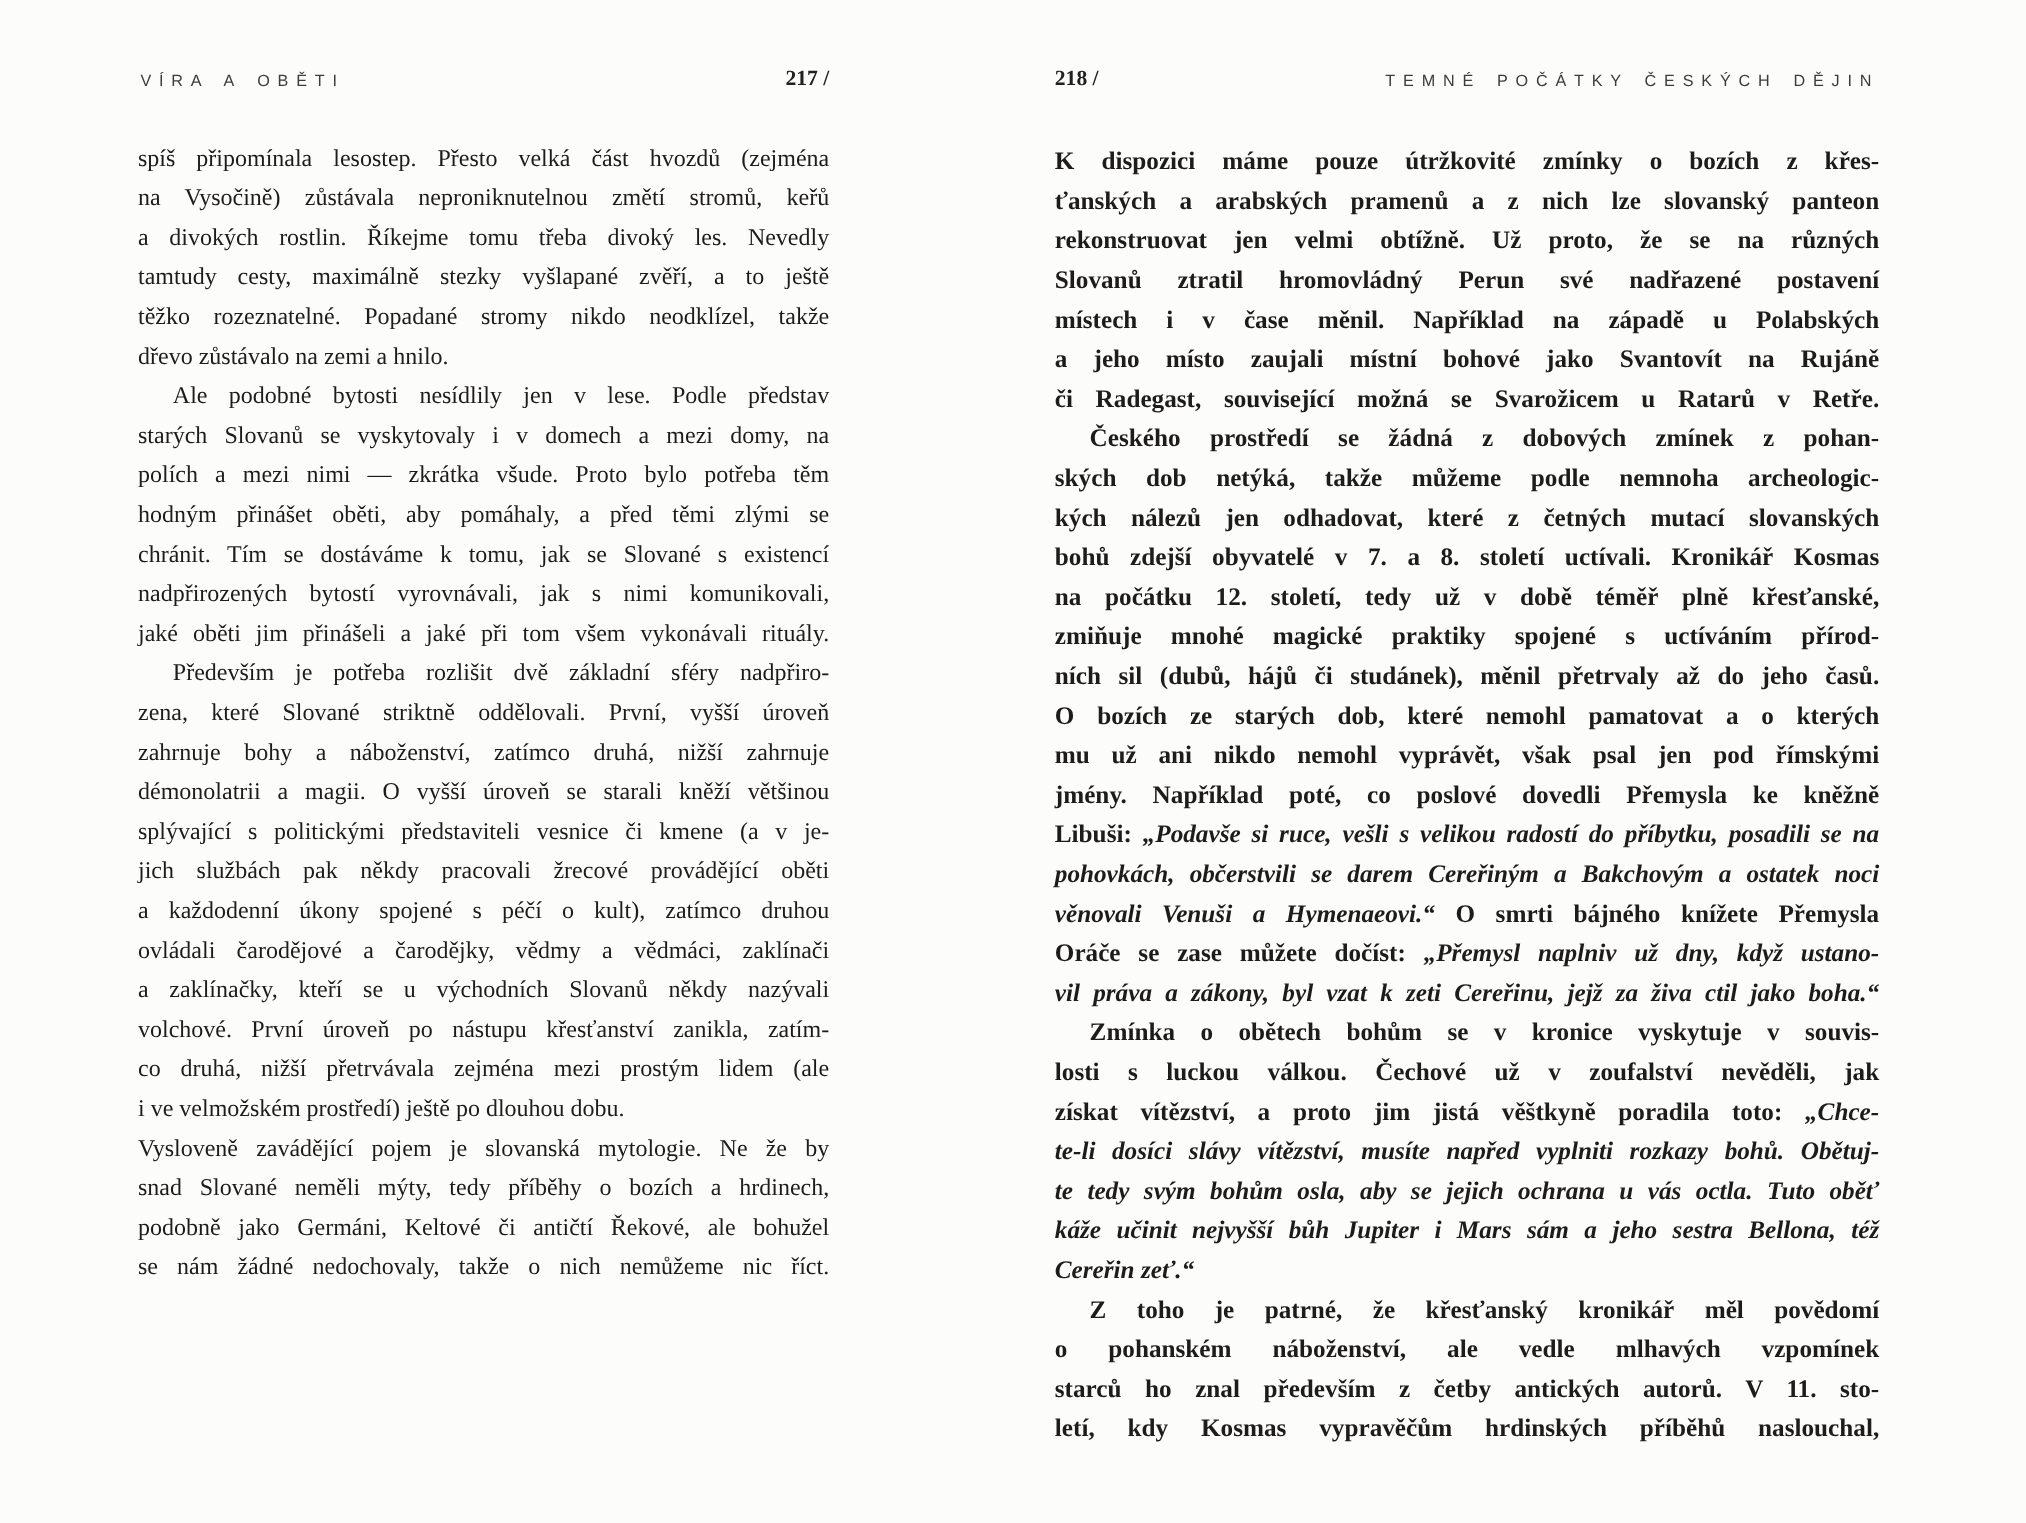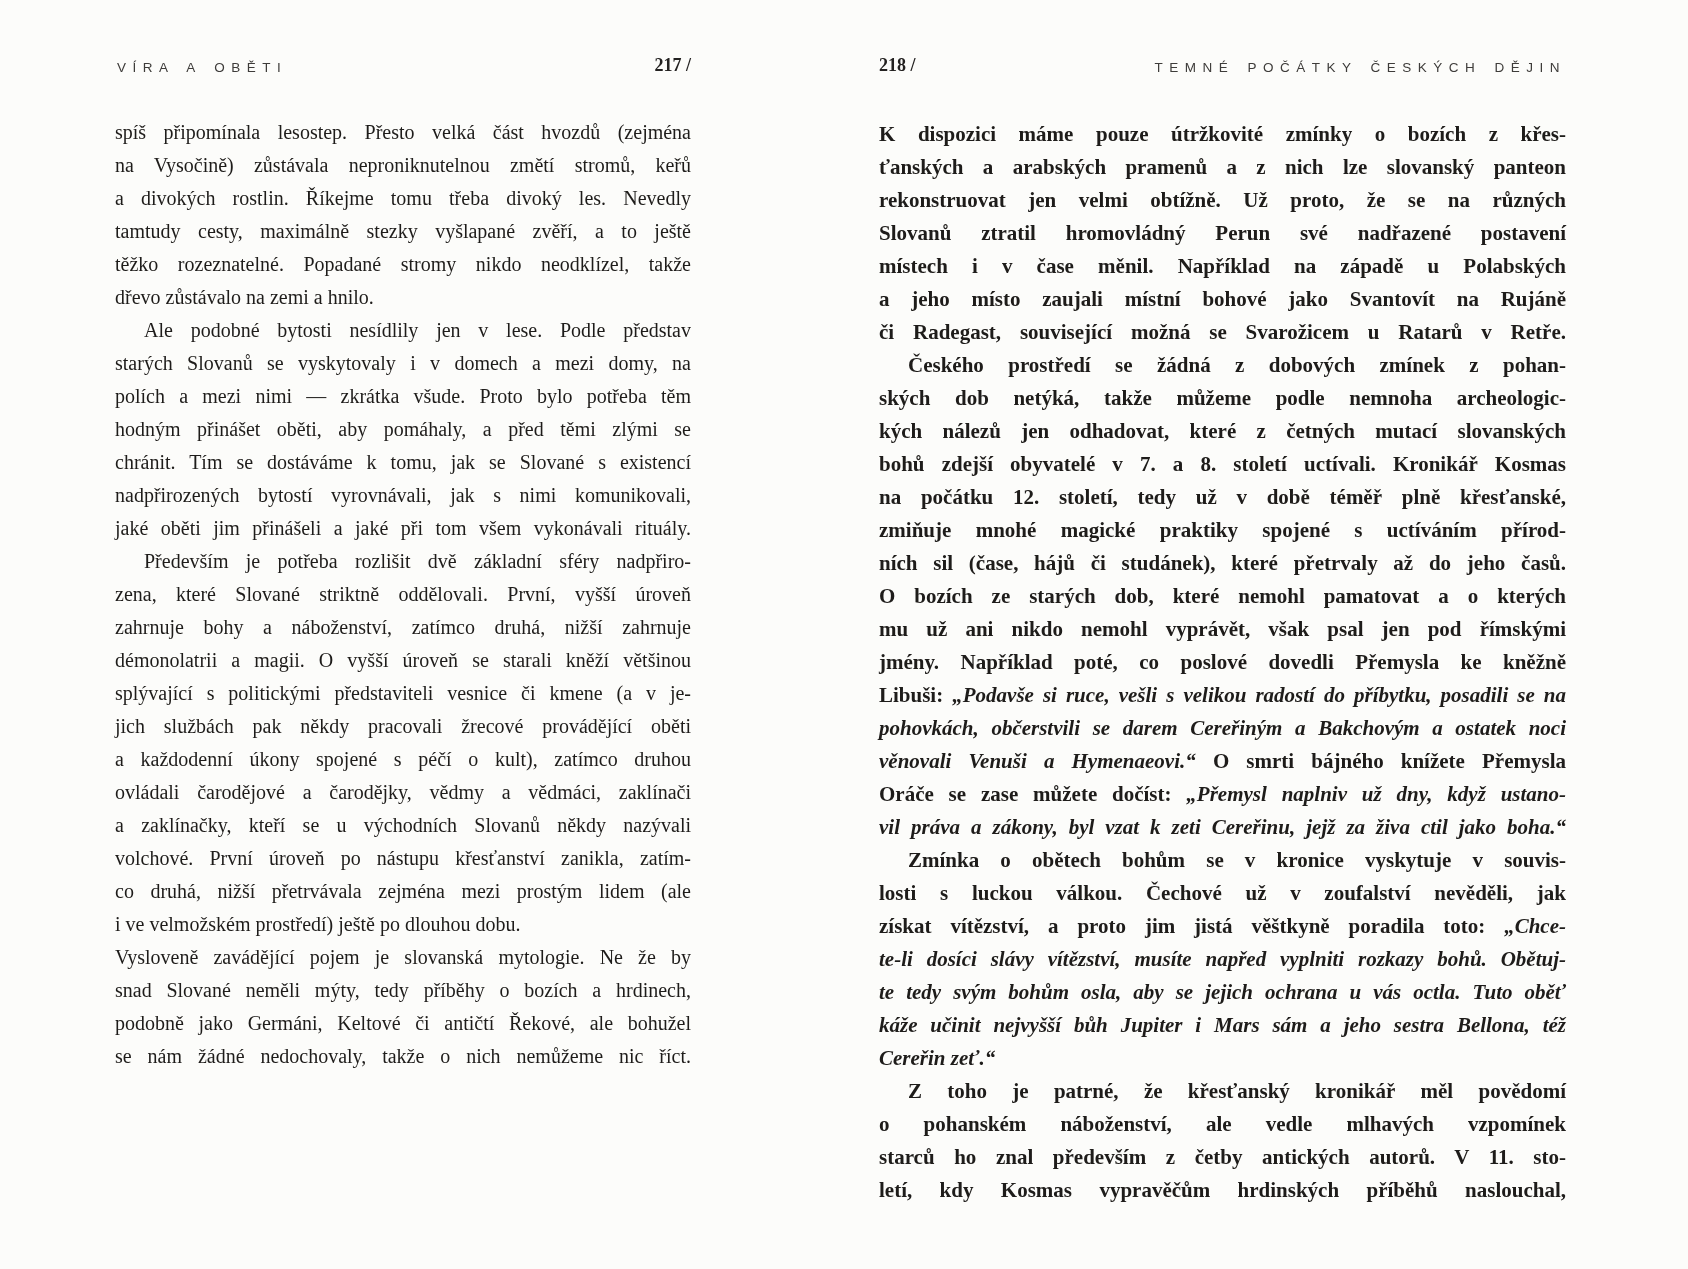--- a/index.html
+++ b/index.html
@@ -128,21 +128,21 @@
         <div class="line"><span class="r">a jeho místo zaujali místní bohové jako Svantovít na Rujáně</span></div>
         <div class="line"><span class="r">či Radegast, související možná se Svarožicem u Ratarů v Retře.</span></div>
       </div>
       <div class="para">
         <div class="line ind"><span class="r">Českého prostředí se žádná z dobových zmínek z pohan-</span></div>
         <div class="line"><span class="r">ských dob netýká, takže můžeme podle nemnoha archeologic-</span></div>
         <div class="line"><span class="r">kých nálezů jen odhadovat, které z četných mutací slovanských</span></div>
         <div class="line"><span class="r">bohů zdejší obyvatelé v 7. a 8. století uctívali. Kronikář Kosmas</span></div>
         <div class="line"><span class="r">na počátku 12. století, tedy už v době téměř plně křesťanské,</span></div>
         <div class="line"><span class="r">zmiňuje mnohé magické praktiky spojené s uctíváním přírod-</span></div>
-        <div class="line"><span class="r">ních sil (čase, hájů či studánek), které přetrvaly až do jeho časů.</span></div>
+        <div class="line"><span class="r">ních sil (dubů, hájů či studánek), měnil přetrvaly až do jeho časů.</span></div>
         <div class="line"><span class="r">O bozích ze starých dob, které nemohl pamatovat a o kterých</span></div>
         <div class="line"><span class="r">mu už ani nikdo nemohl vyprávět, však psal jen pod římskými</span></div>
         <div class="line"><span class="r">jmény. Například poté, co poslové dovedli Přemysla ke kněžně</span></div>
         <div class="line"><span class="r">Libuši: </span><span class="i">„Podavše si ruce, vešli s velikou radostí do příbytku, posadili se na</span></div>
         <div class="line"><span class="i">pohovkách, občerstvili se darem Cereřiným a Bakchovým a ostatek noci</span></div>
         <div class="line"><span class="i">věnovali Venuši a Hymenaeovi.“</span><span class="r"> O smrti bájného knížete Přemysla</span></div>
         <div class="line"><span class="r">Oráče se zase můžete dočíst: </span><span class="i">„Přemysl naplniv už dny, když ustano-</span></div>
         <div class="line"><span class="i">vil práva a zákony, byl vzat k zeti Cereřinu, jejž za živa ctil jako boha.“</span></div>
       </div>
       <div class="para">

